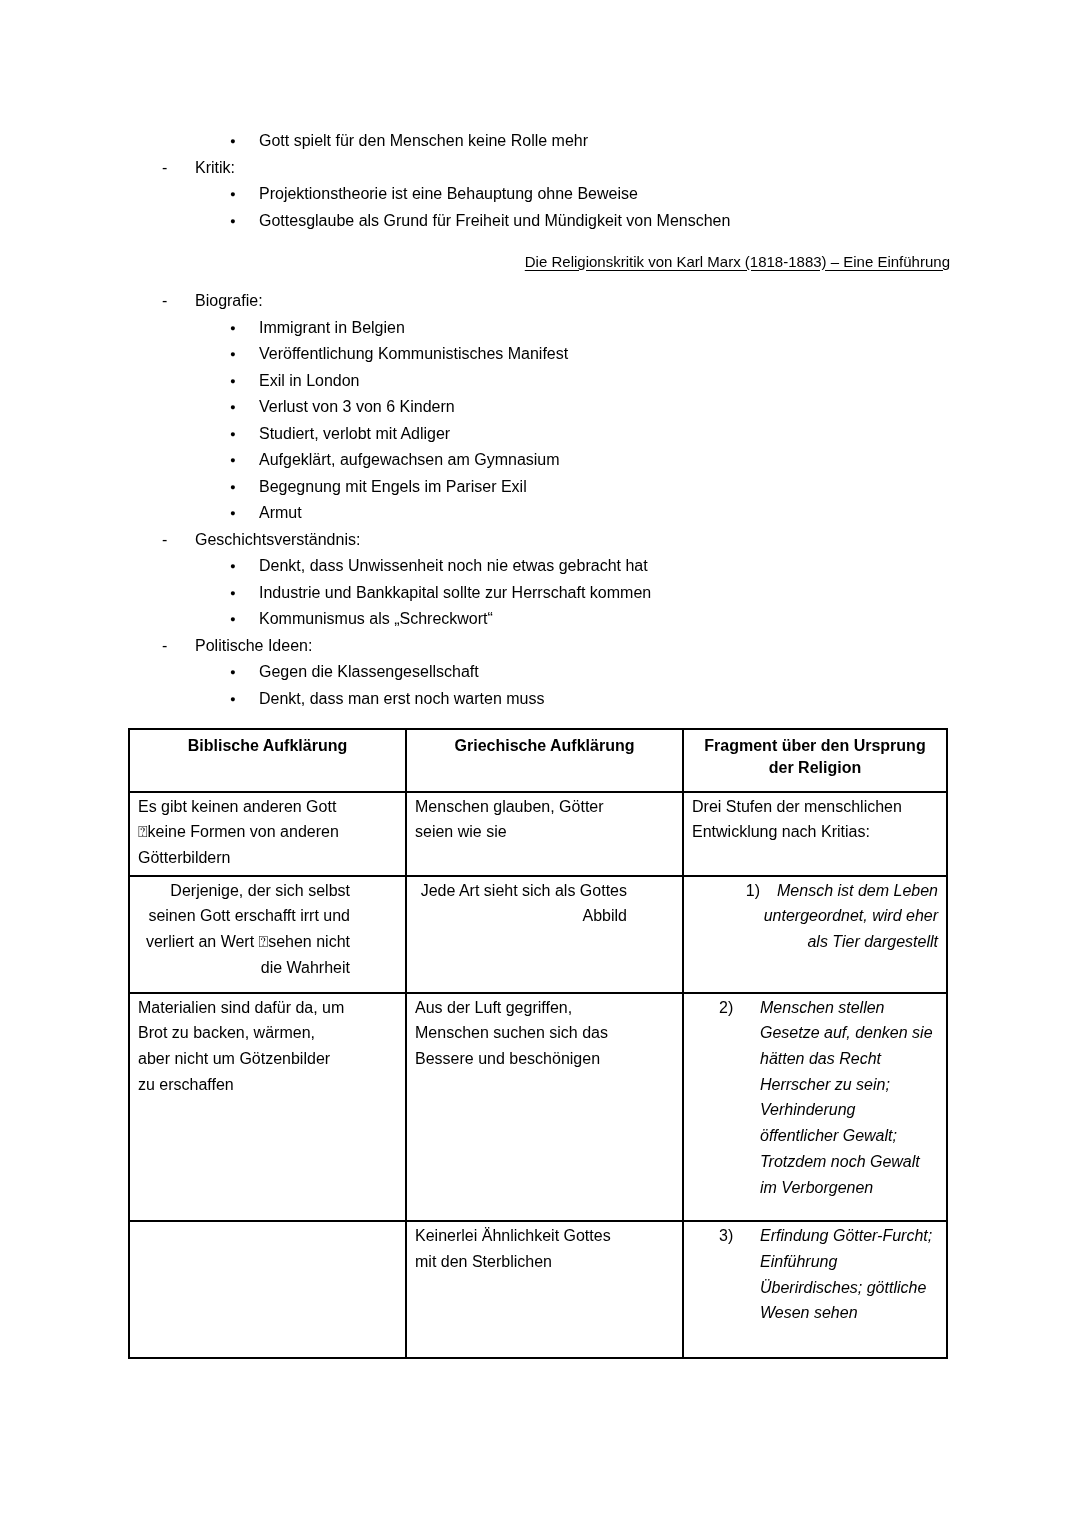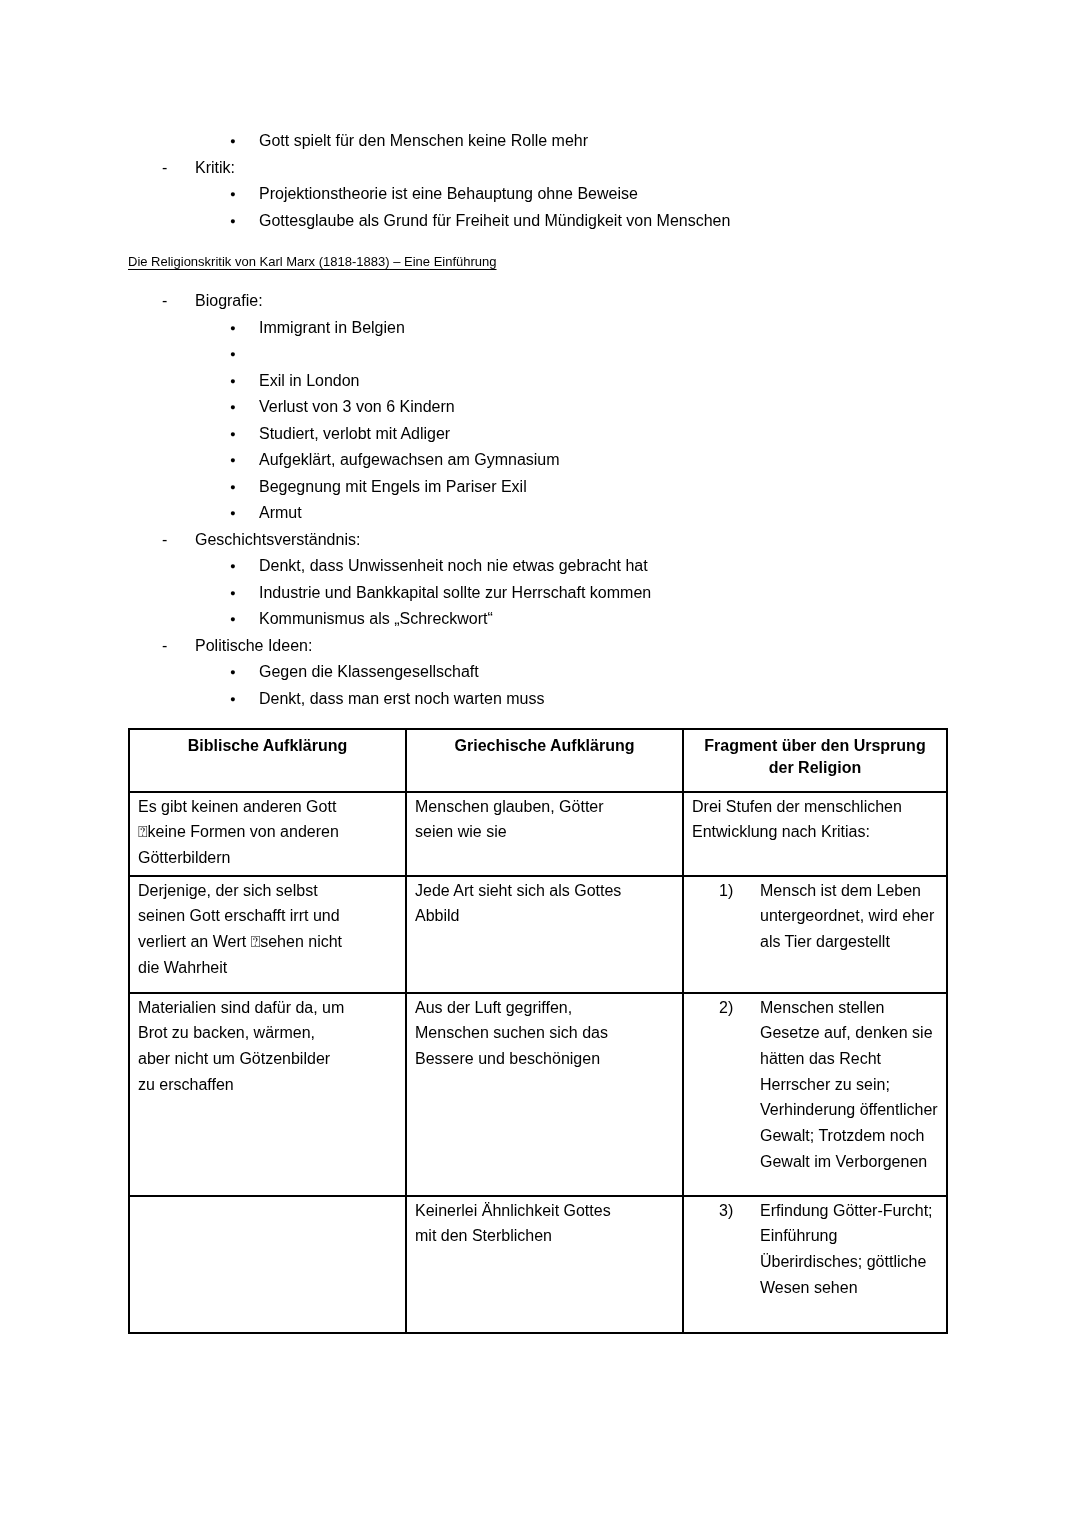--- a/index.html
+++ b/index.html
@@ -17,25 +17,26 @@
   }
   
   .li { display:flex; }
   .li.l1 { padding-left:34px; }
   .li.l1 .mk { flex:0 0 33px; }
   .li.l2 { padding-left:102px; }
   .li.l2 .mk { flex:0 0 29px; font-size:9.5px; }
   .mk { display:block; }
   
   .hd {
-    font-size:13px;
+    font-size:15px;
     font-weight:400;
     line-height:27px;
     text-decoration:underline;
     text-underline-offset:3px;
+    text-align:right;
   }
   .hd.marx { margin:13.5px 0 0 0; }
   .hd.motive { margin:14.5px 0 0 0; }
   .lists2 { margin-top:13.5px; }
   
   table.tbl {
     margin-top:15.5px;
     border-collapse:collapse;
     table-layout:fixed;
     width:818px;
@@ -54,26 +55,26 @@
     line-height:22px;
     padding:5px 10px 12px 10px;
   }
   .tbl td {
     line-height:25.7px;
     padding:1px 55px 4px 8px;
   }
   .tbl td.c3 { padding:1px 8px 20px 8px; }
   tr.rh  { height:49px; }
   tr.r1  { height:76px; }
-  tr.r2  { height:117px; }
+  tr.r2  { height:117px;text-align:right; }
   tr.r3  { height:174px;margin-left:40px; }
   tr.r4  { height:137px;margin-left:16px; }
   .numrow { display:flex; padding-left:27px; }
   .numrow .num { flex:0 0 41px; }
-  .numrow .ntext { flex:1; }
+  .numrow .ntext { flex:1;font-style:italic; }
 </style>
 </head>
 <body>
 
 <div class="page">
 
   <div>
     <div class="li l2">
       <span class="mk">●</span>
       <span>Gott spielt für den Menschen keine Rolle mehr</span>
@@ -98,20 +99,21 @@
     <div class="li l1">
       <span class="mk">-</span>
       <span>Biografie:</span>
     </div>
     <div class="li l2">
       <span class="mk">●</span>
       <span>Immigrant in Belgien</span>
     </div>
     <div class="li l2">
       <span class="mk">●</span>
+      <span>Veröffentlichung Kommunistisches Manifest</span>
     </div>
     <div class="li l2">
       <span class="mk">●</span>
       <span>Exil in London</span>
     </div>
     <div class="li l2">
       <span class="mk">●</span>
       <span>Verlust von 3 von 6 Kindern</span>
     </div>
     <div class="li l2">

